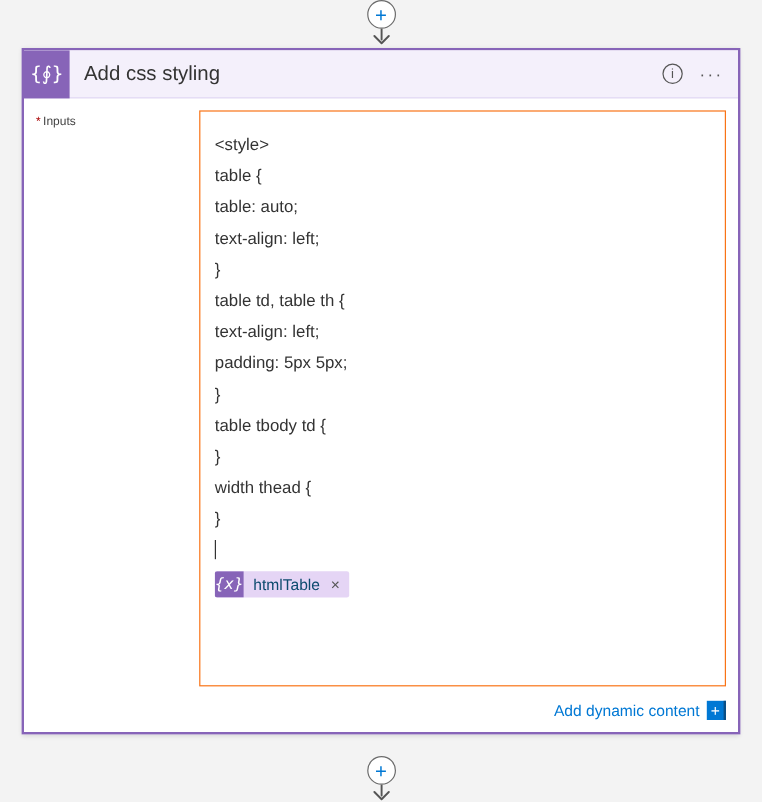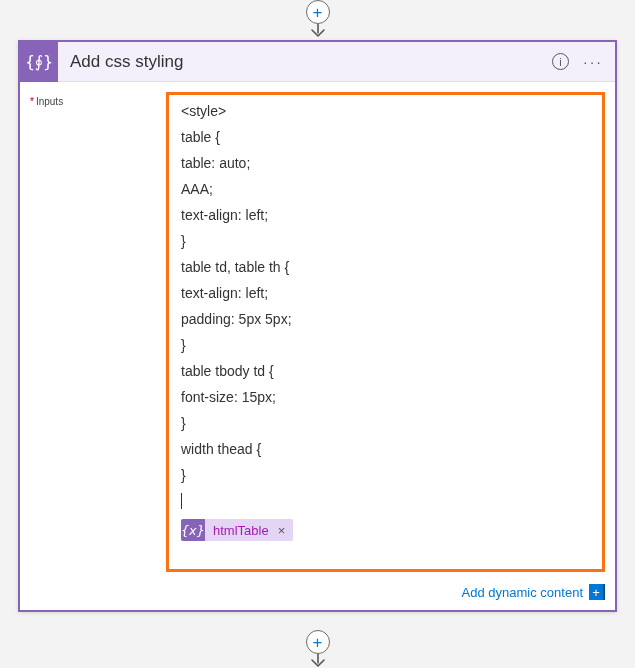--- a/index.html
+++ b/index.html
@@ -104,23 +104,23 @@
     width: 126px;
     padding-top: 4px;
     font-size: 10px;
     color: #444;
   }
   .required-star { color: #a80000; margin-right: 2px; }
   .input-col {
     flex: 1;
   }
   .code-area {
-    border: 3px solid #f97316;
+    border: 1px solid #f97316;
     background: #fff;
-    padding: 8px 12px 8px 12px;
+    padding: 19px 12px 8px 12px;
     min-height: 480px;
     font-size: 14px;
     color: #333;
   }
   .code-line { margin-bottom: 10px; white-space: pre-wrap; }
   .cursor-line {
     border-left: 1px solid #333;
     height: 16px;
     margin-bottom: 10px;
   }
@@ -139,21 +139,21 @@
     height: 22px;
     background: #8764b8;
     color: #fff;
     font-family: Consolas, monospace;
     display: flex;
     align-items: center;
     justify-content: center;
     font-style: italic;
     font-size: 13px;
   }
-  .token-text { padding: 0 7px 0 8px; color:#a21caf; }
+  .token-text { padding: 0 7px 0 8px; color:#0c4a6e; }
   .token-close { padding: 0 8px 0 2px; color:#555; cursor:pointer; font-size:13px; }
   .dynamic-row {
     display: flex;
     justify-content: flex-end;
     align-items: center;
     padding: 6px 10px 10px 0;
     gap: 6px;
   }
   .dynamic-link {
     color: #0078d4;
@@ -198,29 +198,27 @@
   <div class="card-body">
     <div class="label-col">
       <span class="required-star">*</span><span>Inputs</span>
     </div>
     <div class="input-col">
       <div class="code-area">
         <div id="code-lines-container">
             <div class="code-line">&lt;style&gt;</div>
             <div class="code-line">table {</div>
             <div class="code-line">table: auto;</div>
-            <div class="code-line">AAA;</div>
             <div class="code-line">text-align: left;</div>
             <div class="code-line">}</div>
             <div class="code-line">table td, table th {</div>
             <div class="code-line">text-align: left;</div>
             <div class="code-line">padding: 5px 5px;</div>
             <div class="code-line">}</div>
             <div class="code-line">table tbody td {</div>
-            <div class="code-line">font-size: 15px;</div>
             <div class="code-line">}</div>
             <div class="code-line">width thead {</div>
             <div class="code-line">}</div>
           </div>
         <div class="cursor-line"></div>
         <span class="token-pill">
           <span class="token-icon">{x}</span>
           <span class="token-text">htmlTable</span>
           <span class="token-close">×</span>
         </span>

